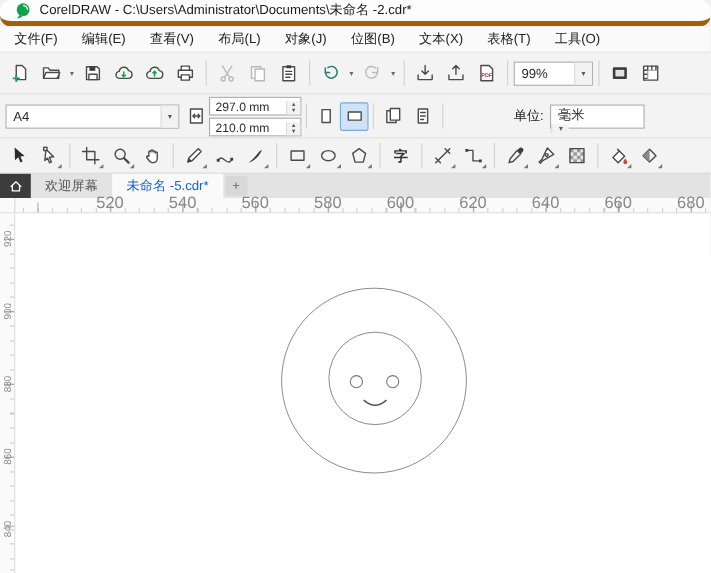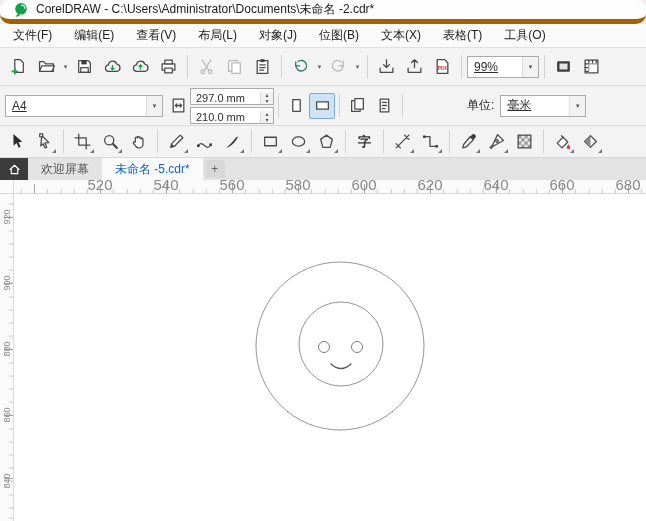--- a/index.html
+++ b/index.html
@@ -14,25 +14,25 @@
 
 .toolbar{height:38px;background:#f3f3f3;border-bottom:1px solid #dcdcdc;display:flex;align-items:center;padding:0 5px;gap:1px;}
 .propbar{height:40px;background:#f3f3f3;border-bottom:1px solid #dcdcdc;display:flex;align-items:center;padding:0 5px;}
 .toolbox{height:32px;background:#f3f3f3;border-bottom:1px solid #d8d8d8;display:flex;align-items:center;padding:0 3px;gap:1px;}
 .btn{width:27px;height:27px;display:flex;align-items:center;justify-content:center;border-radius:2px;position:relative;flex:none;}
 .tool{width:27px;height:26px;display:flex;align-items:center;justify-content:center;border-radius:2px;position:relative;flex:none;}
 .tool.fly::after{content:"";position:absolute;right:2px;bottom:2px;border-left:4px solid transparent;border-bottom:4px solid #777;}
 .caret{font-size:7px;color:#666;width:9px;text-align:center;flex:none;}
 .sep{width:1px;height:23px;background:#d2d2d2;margin:0 4px;flex:none;}
 .combo{display:flex;align-items:stretch;background:#fff;border:1px solid #ababab;height:22px;flex:none;}
-.combo .val{display:flex;align-items:center;padding:0 6px;flex:1;white-space:nowrap;text-decoration:underline;}
+.combo .val{display:flex;align-items:center;padding:0 6px;flex:1;white-space:nowrap;}
 .combo .dd{width:16px;display:flex;align-items:center;justify-content:center;font-size:7px;color:#555;border-left:1px solid #dcdcdc;background:#f2f2f2;}
 .zoomc{width:72px;}
 .preset{width:158px;margin-right:7px;}
-.unitsc{width:86px;}
+.unitsc{width:86px;flex-direction:column;}
 .units-lbl{margin-left:60px;margin-right:6px;color:#222;}
 .spincol{display:flex;flex-direction:column;gap:2px;margin-left:3px;}
 .spin{display:flex;align-items:flex-end;border:1px solid #ababab;background:#fff;height:17px;width:84px;font-size:11px;}
 .spin .v{flex:1;display:flex;align-items:center;padding-left:5px;white-space:nowrap;}
 .spin .ud{width:13px;display:flex;flex-direction:column;border-left:1px solid #dcdcdc;background:#f2f2f2;}
 .spin .ud span{flex:1;display:flex;align-items:center;justify-content:center;font-size:6px;color:#555;line-height:1;}
 .obtn{width:26px;height:26px;display:flex;align-items:center;justify-content:center;border:1px solid transparent;border-radius:2px;flex:none;}
 .obtn.active{background:#cfe3f7;border-color:#79a8d9;}
 
 .ic{width:17px;height:17px;display:block;}

